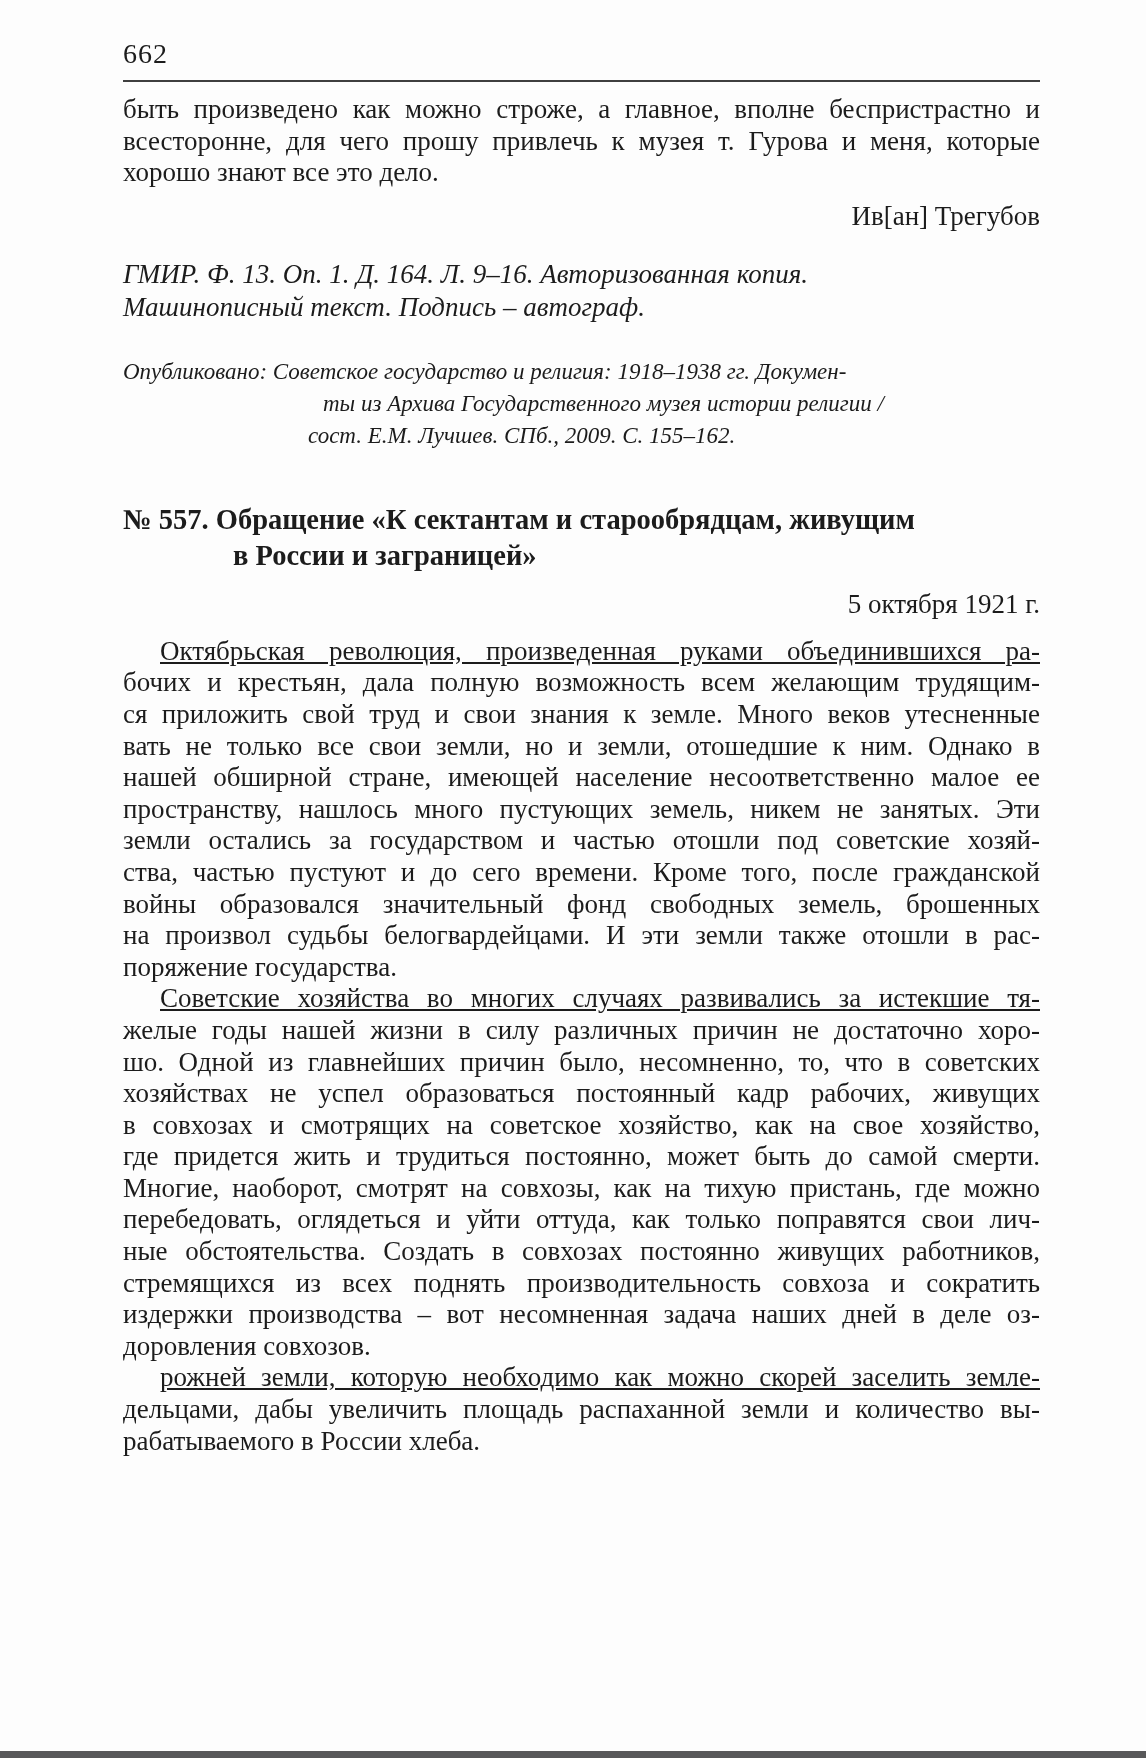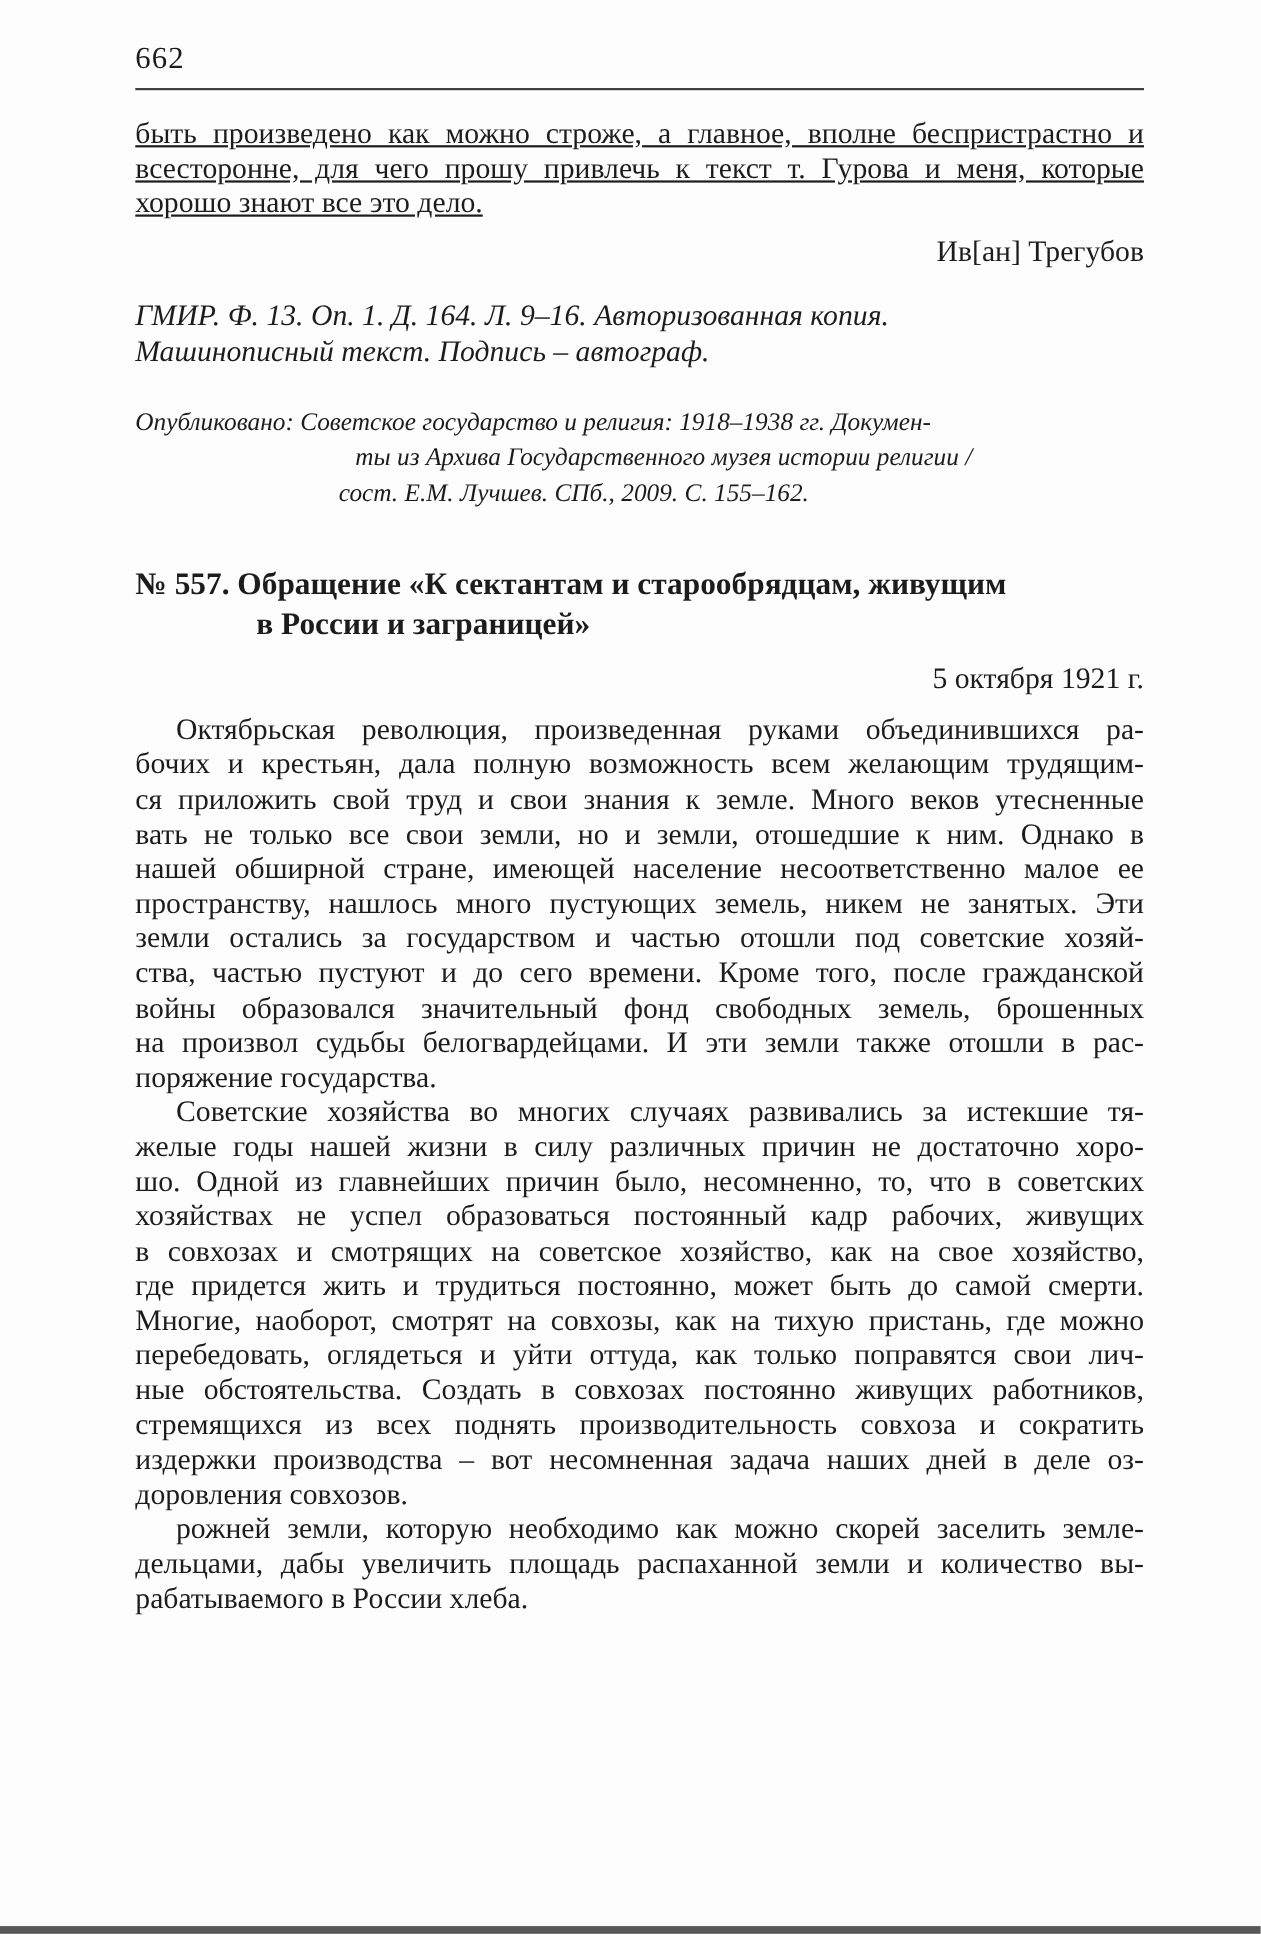--- a/index.html
+++ b/index.html
@@ -22,21 +22,21 @@
     line-height: 32px;
     letter-spacing: 1px;
   }
   .header-rule {
     margin-top: 10px;
     height: 2px;
     background: #3f3f3f;
     width: 100%;
   }
   .body-text { font-size: 27px; line-height: 31.6px; }
-  .prev-doc { margin-top: 24px; text-decoration: underline; }
+  .prev-doc { margin-top: 12px; }
   .tline { text-align: justify; text-align-last: justify; }
   .tline-last { text-align-last: left; }
   .signature {
     margin-top: 12px;
     font-size: 27px; line-height: 31px;
     text-align: right;
   }
   .archival-note {
     margin-top: 26px;
     font-style: italic;
@@ -55,40 +55,40 @@
     font-size: 28.5px;
     line-height: 36px;
   }
   .doc-heading .h-line2 { margin-left: 110px; }
   .doc-date {
     margin-top: 15px;
     font-size: 27px; line-height: 31px;
     text-align: right;
   }
   .doc-body { margin-top: 16px; }
-  .para .tline:first-child { text-indent: 37px; }
+  .para .tline:first-child { text-indent: 37px; text-decoration: underline; }
   .bottom-strip {
     position: absolute;
     left: 0; bottom: 0;
     width: 100%; height: 7px;
     background: #58585a;
   }
 </style>
 </head>
 <body>
 
 <div class="page-inner">
 
   <div class="pageno">662</div>
 
   <div class="header-rule"></div>
 
   <div class="prev-doc body-text">
       <div class="tline">быть произведено как можно строже, а главное, вполне беспристрастно и</div>
-      <div class="tline">всесторонне, для чего прошу привлечь к текст т. Гурова и меня, которые</div>
+      <div class="tline">всесторонне, для чего прошу привлечь к музея т. Гурова и меня, которые</div>
       <div class="tline tline-last">хорошо знают все это дело.</div>
     </div>
 
   <div class="signature">Ив[ан] Трегубов</div>
 
   <div class="archival-note">
     <div>ГМИР. Ф. 13. Оп. 1. Д. 164. Л. 9–16. Авторизованная копия.</div>
     <div>Машинописный текст. Подпись – автограф.</div>
   </div>
 

